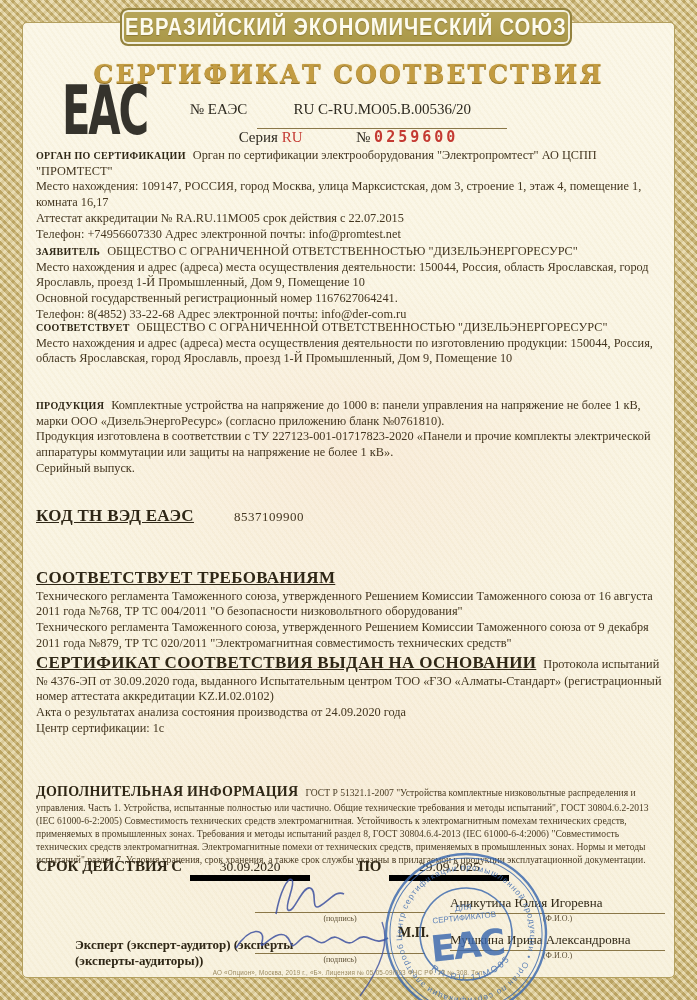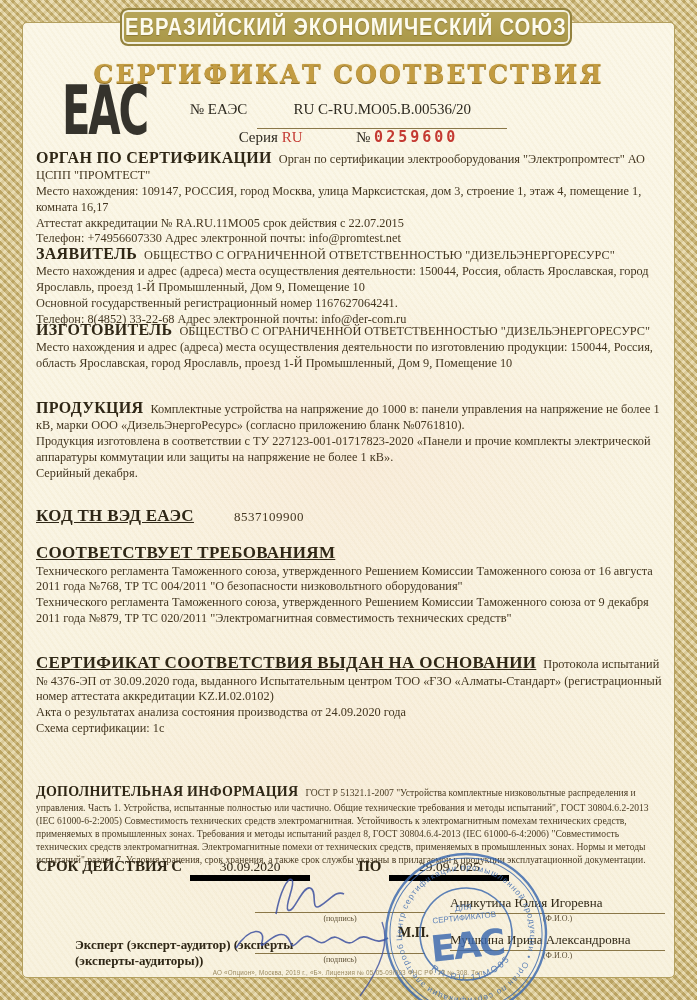--- a/index.html
+++ b/index.html
@@ -41,21 +41,21 @@
 
   .num-line { position:absolute; left:0; top:101px; width:100%; text-align:center; font-size:15px; color:#2e2a20; }
   .num-line .lbl { margin-right:10px; }
   .num-line .val { display:inline-block; min-width:250px; border-bottom:1px solid #8a7748; padding:0 14px 10px; }
   .series-line { position:absolute; left:0; top:128px; width:100%; text-align:center; font-size:15px; color:#2e2a20; }
   .red { color:#c43a32; }
   .serial { font-family:"DejaVu Sans Mono", monospace; letter-spacing:3px; font-weight:bold;text-align:right; }
   .series-gap { display:inline-block; width:46px; }
 
   .sec { position:absolute; left:36px; width:628px; color:#433620; font-size:12.3px; line-height:1.28; }
-  .sec .h { font-weight:bold; font-size:16px; color:#2f2716; letter-spacing:.3px; margin-right:7px; }
+  .sec .h { font-weight:bold; font-size:10px; color:#2f2716; letter-spacing:.3px; margin-right:7px; }
   .sec .h-big { font-size:17px;text-decoration:underline; }
   .small-text { font-size:9.6px; line-height:1.35; color:#4a3c24; }
 
   .kv .h { margin-right:40px; }
   .kv .code { font-size:13px; letter-spacing:.5px; }
 
   .validity { font-weight:bold; font-size:15px; color:#2f2716; }
   .validity .date { font-weight:normal; font-size:13.5px; display:inline-block; min-width:120px;
       text-align:center; border-bottom:6px solid #000000; margin:0 8px; }
   .validity .po { margin-left:40px; }
@@ -109,44 +109,44 @@
   </div>
 
   <div class="sec" style="top:244px">
     <span class="h">ЗАЯВИТЕЛЬ</span><span>ОБЩЕСТВО С ОГРАНИЧЕННОЙ ОТВЕТСТВЕННОСТЬЮ "ДИЗЕЛЬЭНЕРГОРЕСУРС"</span>
     <div>Место нахождения и адрес (адреса) места осуществления деятельности: 150044, Россия, область Ярославская, город Ярославль, проезд 1-Й Промышленный, Дом 9, Помещение 10</div>
     <div>Основной государственный регистрационный номер 1167627064241.</div>
     <div>Телефон: 8(4852) 33-22-68 Адрес электронной почты: info@der-com.ru</div>
   </div>
 
   <div class="sec" style="top:320px">
-    <span class="h">ИЗГОТОВИТЕЛЬ</span><span>ОБЩЕСТВО С ОГРАНИЧЕННОЙ ОТВЕТСТВЕННОСТЬЮ "ДИЗЕЛЬЭНЕРГОРЕСУРС"</span>
+    <span class="h">СООТВЕТСТВУЕТ</span><span>ОБЩЕСТВО С ОГРАНИЧЕННОЙ ОТВЕТСТВЕННОСТЬЮ "ДИЗЕЛЬЭНЕРГОРЕСУРС"</span>
     <div>Место нахождения и адрес (адреса) места осуществления деятельности по изготовлению продукции: 150044, Россия, область Ярославская, город Ярославль, проезд 1-Й Промышленный, Дом 9, Помещение 10</div>
   </div>
 
   <div class="sec" style="top:398px">
     <span class="h">ПРОДУКЦИЯ</span><span>Комплектные устройства на напряжение до 1000 в: панели управления на напряжение не более 1 кВ, марки ООО «ДизельЭнергоРесурс» (согласно приложению бланк №0761810).</span>
     <div>Продукция изготовлена в соответствии с ТУ 227123-001-01717823-2020 «Панели и прочие комплекты электрической аппаратуры коммутации  или защиты на напряжение не более 1 кВ».</div>
-    <div>Серийный декабря.</div>
+    <div>Серийный выпуск.</div>
   </div>
 
   <div class="sec kv" style="top:505px">
     <span class="h h-big">КОД ТН ВЭД ЕАЭС</span><span class="code">8537109900</span>
   </div>
 
-  <div class="sec" style="top:542px">
+  <div class="sec" style="top:567px">
     <div><span class="h h-big">СООТВЕТСТВУЕТ ТРЕБОВАНИЯМ</span></div>
     <div>Технического регламента Таможенного союза, утвержденного Решением Комиссии Таможенного союза от 16 августа  2011 года №768, ТР ТС 004/2011 "О безопасности низковольтного оборудования"</div>
     <div>Технического регламента Таможенного союза, утвержденного Решением Комиссии Таможенного союза от 9 декабря 2011 года №879, ТР ТС 020/2011 "Электромагнитная совместимость технических средств"</div>
   </div>
 
   <div class="sec" style="top:652px">
     <span class="h h-big">СЕРТИФИКАТ СООТВЕТСТВИЯ  ВЫДАН НА ОСНОВАНИИ</span><span>Протокола испытаний № 4376-ЭП от 30.09.2020 года, выданного Испытательным центром ТОО «ҒЗО «Алматы-Стандарт» (регистрационный номер аттестата аккредитации KZ.И.02.0102)</span>
     <div>Акта о результатах анализа состояния производства от 24.09.2020 года</div>
-    <div>Схема сертификации: 1с</div>
+    <div>Центр сертификации: 1с</div>
   </div>
 
   <div class="sec small-text" style="top:783px">
     <span class="h" style="font-size:14px">ДОПОЛНИТЕЛЬНАЯ ИНФОРМАЦИЯ</span><span>ГОСТ Р 51321.1-2007 "Устройства комплектные низковольтные распределения и управления. Часть 1. Устройства, испытанные полностью или частично. Общие технические требования и методы испытаний", ГОСТ 30804.6.2-2013 (IEC 61000-6-2:2005) Совместимость технических средств электромагнитная. Устойчивость к электромагнитным помехам технических средств, применяемых в промышленных зонах. Требования и методы испытаний раздел 8, ГОСТ 30804.6.4-2013 (IEC 61000-6-4:2006) "Совместимость технических средств электромагнитная. Электромагнитные помехи от технических средств, применяемых в промышленных зонах. Нормы и методы испытаний" раздел 7. Условия хранения, срок хранения, а также срок службы указаны в прилагаемой к продукции эксплуатационной документации.</span>
   </div>
 
   <div class="sec validity" style="top:857px">
     <span>СРОК ДЕЙСТВИЯ С</span><span class="date">30.09.2020</span><span class="po">ПО</span><span class="date">29.09.2025</span>
   </div>
 

